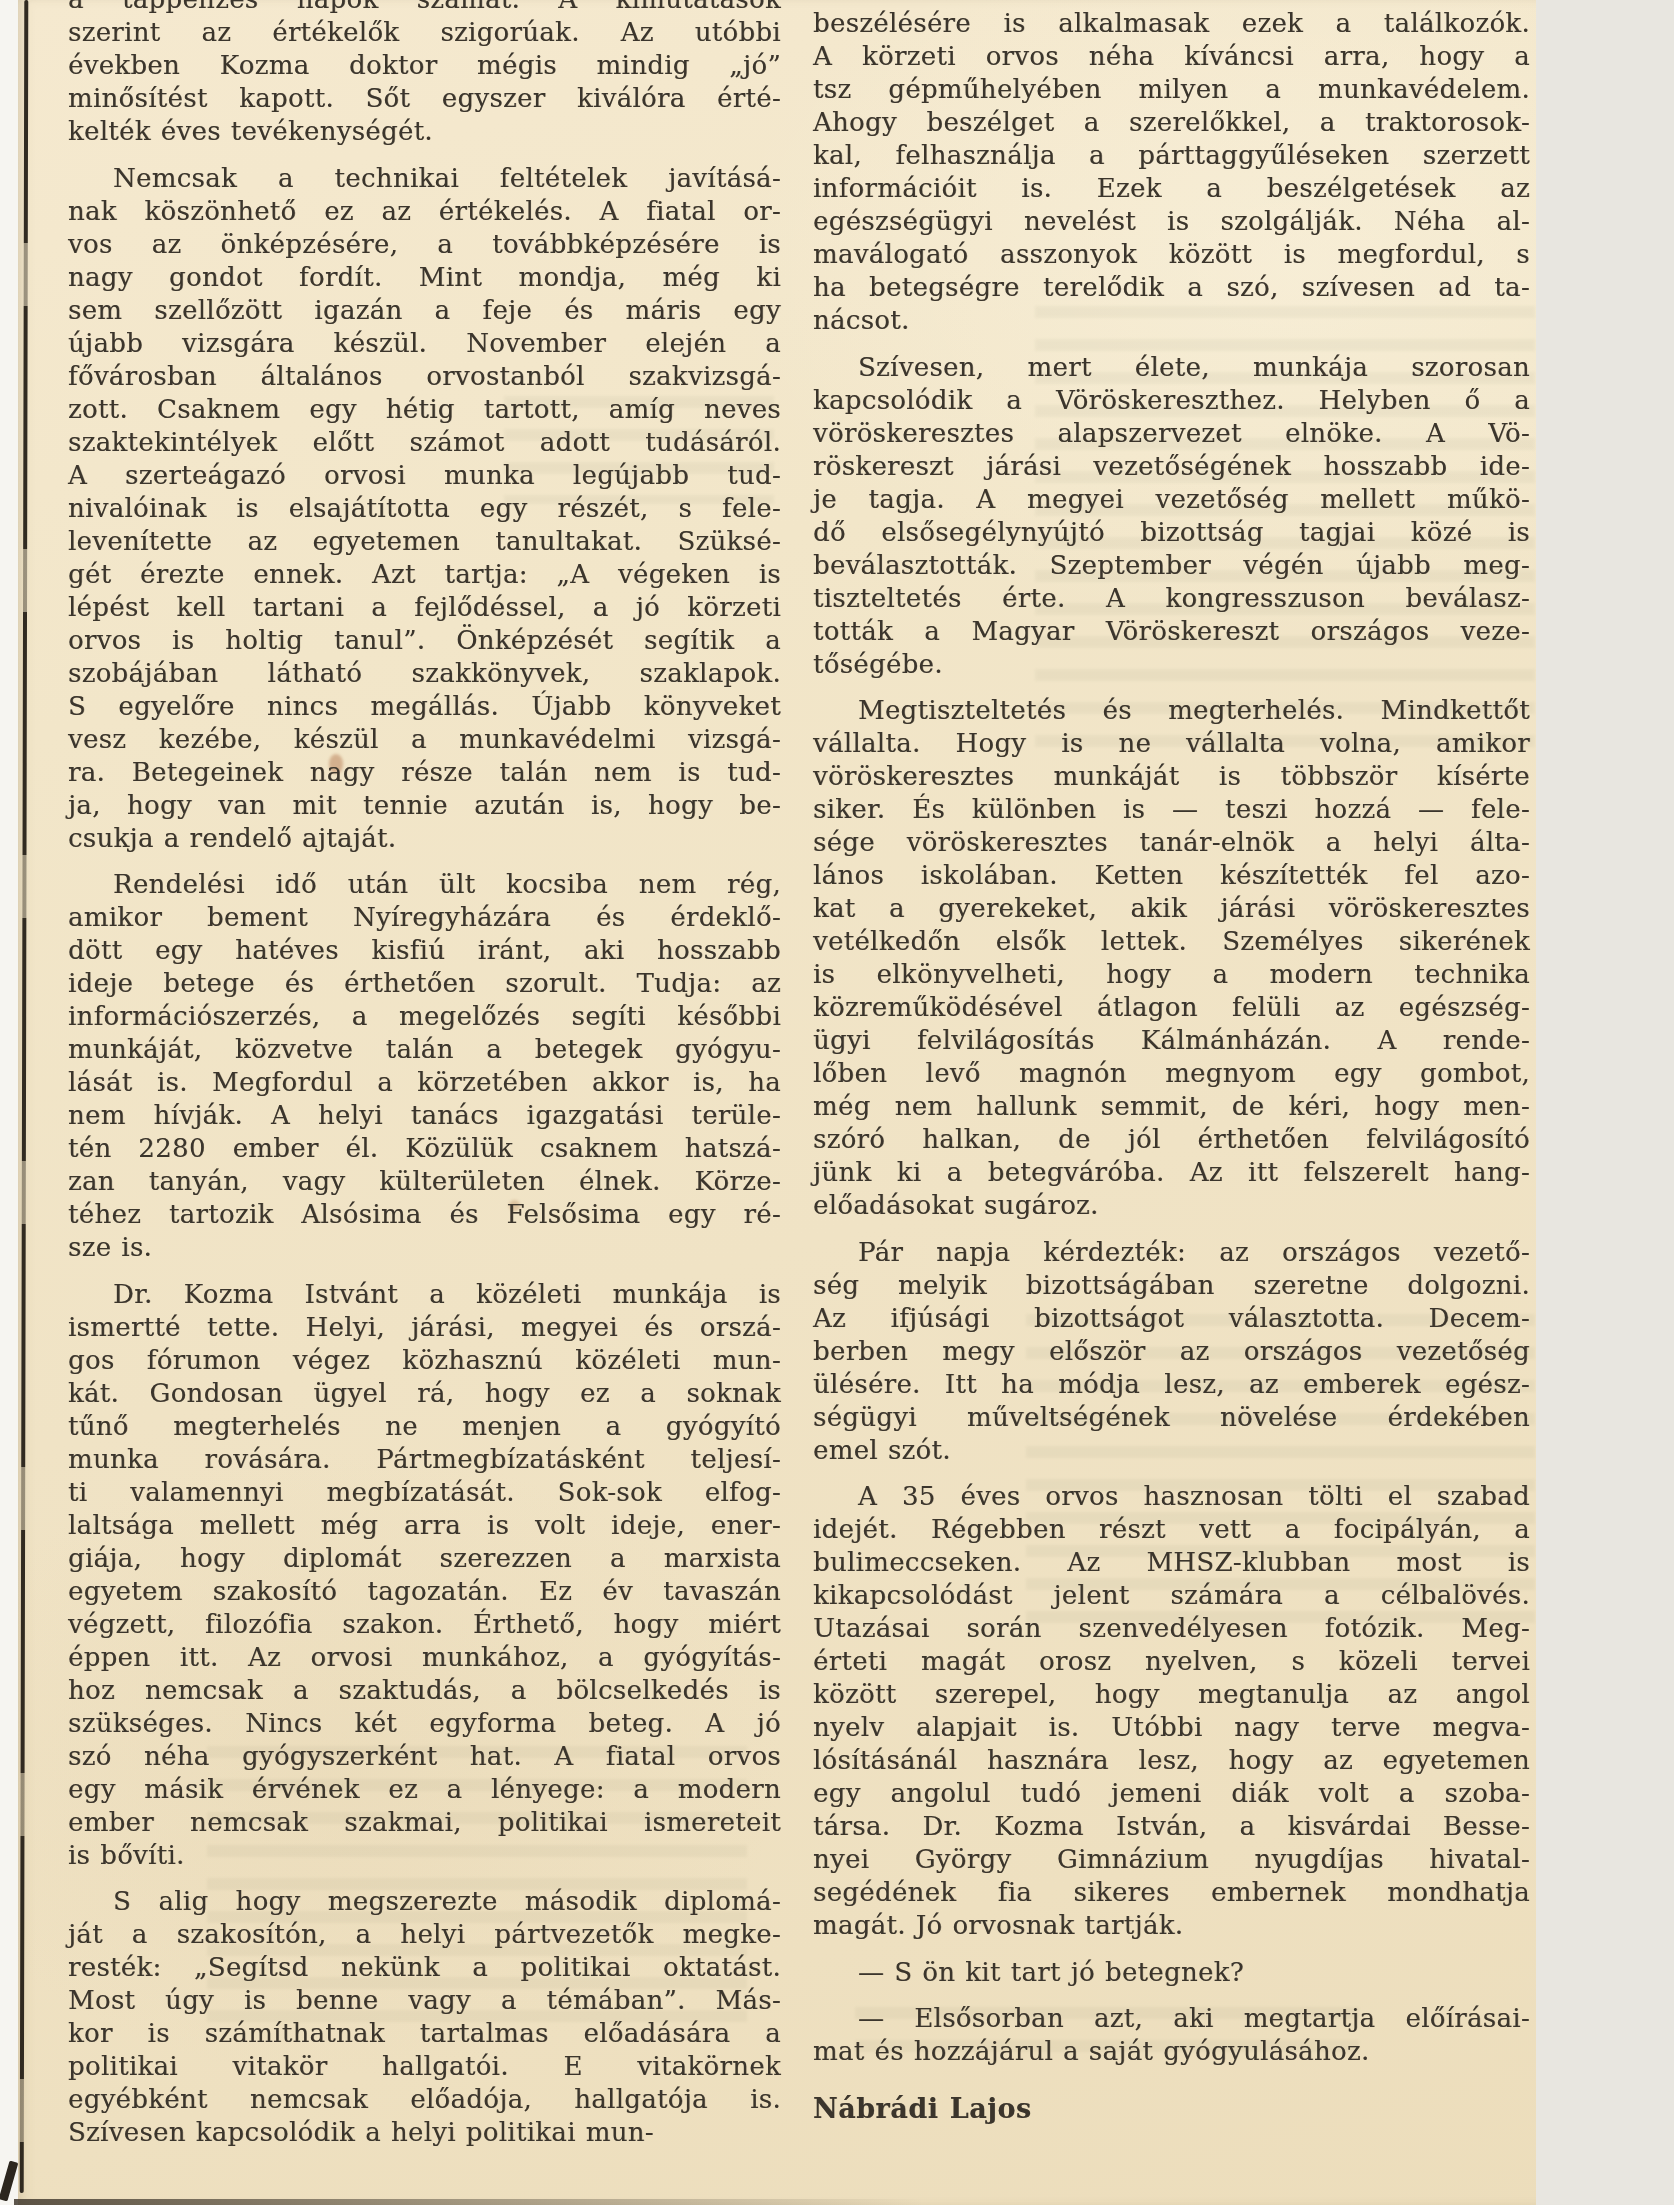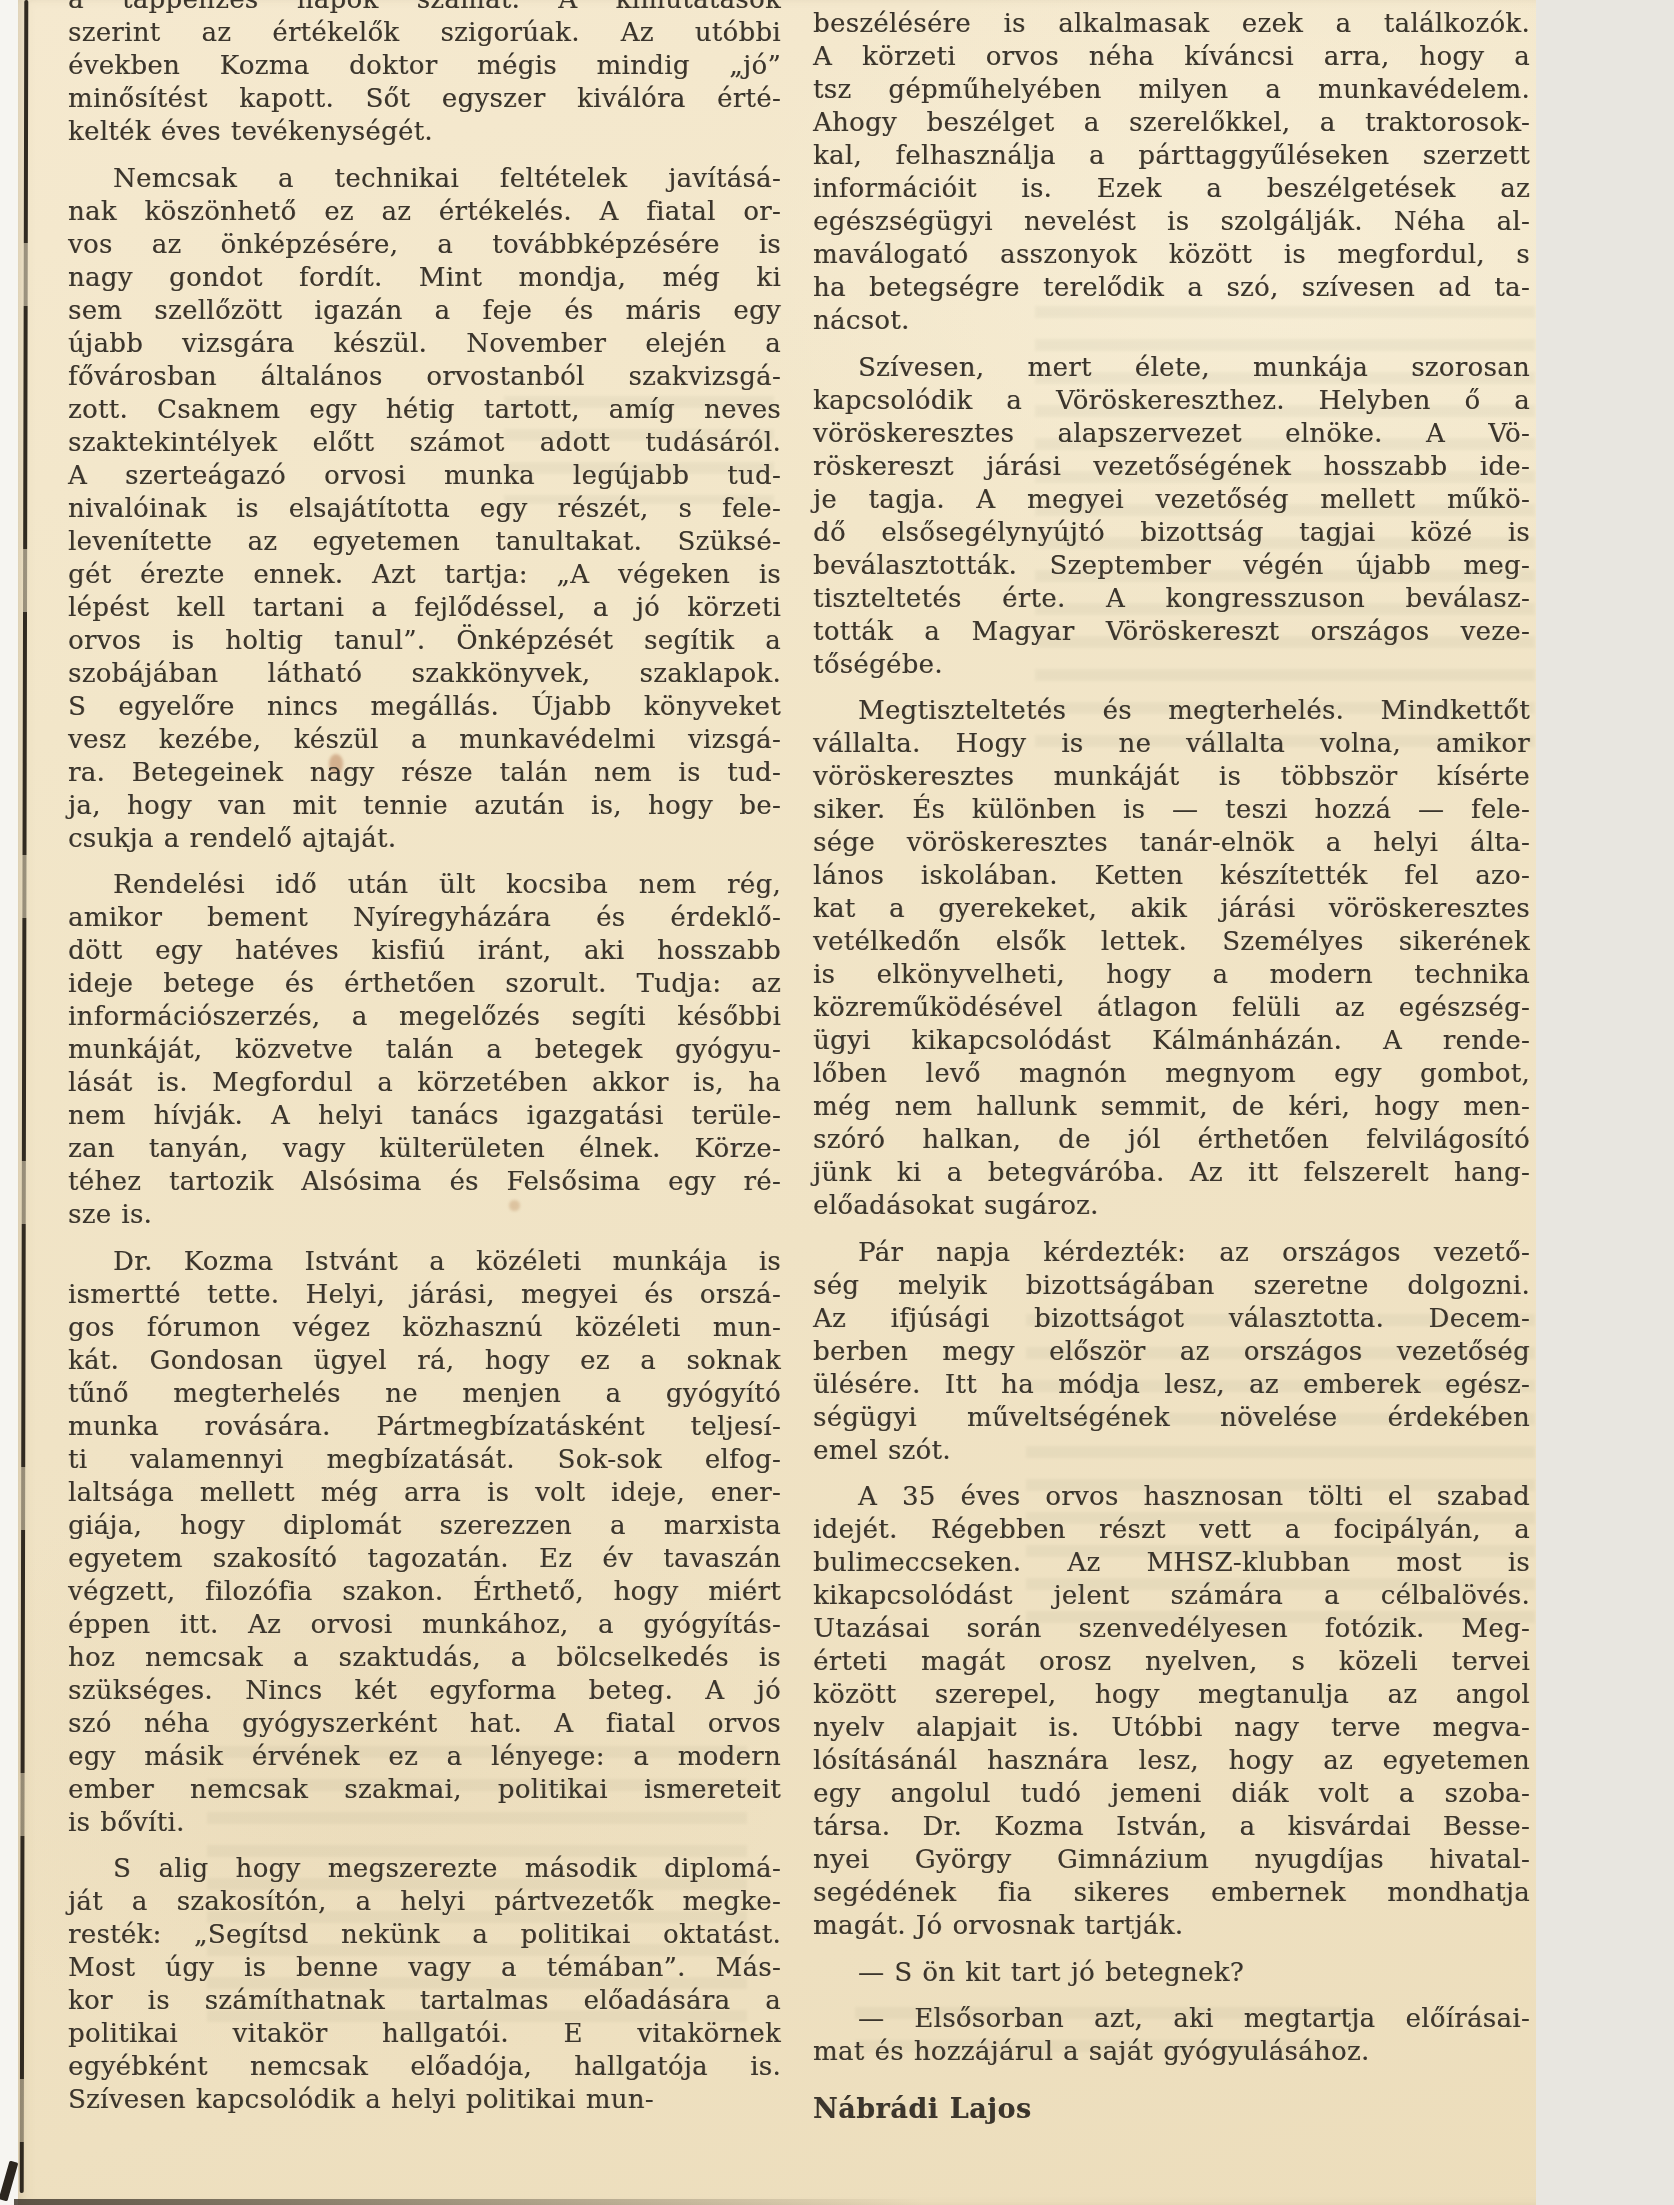--- a/index.html
+++ b/index.html
@@ -133,20 +133,21 @@
       </div>
       <div class="para">
         <div class="line first">Rendelési idő után ült kocsiba nem rég,</div>
         <div class="line">amikor bement Nyíregyházára és érdeklő-</div>
         <div class="line">dött egy hatéves kisfiú iránt, aki hosszabb</div>
         <div class="line">ideje betege és érthetően szorult. Tudja: az</div>
         <div class="line">információszerzés, a megelőzés segíti későbbi</div>
         <div class="line">munkáját, közvetve talán a betegek gyógyu-</div>
         <div class="line">lását is. Megfordul a körzetében akkor is, ha</div>
         <div class="line">nem hívják. A helyi tanács igazgatási terüle-</div>
+        <div class="line">tén 2280 ember él. Közülük csaknem hatszá-</div>
         <div class="line">zan tanyán, vagy külterületen élnek. Körze-</div>
         <div class="line">téhez tartozik Alsósima és Felsősima egy ré-</div>
         <div class="line last">sze is.</div>
       </div>
       <div class="para">
         <div class="line first">Dr. Kozma Istvánt a közéleti munkája is</div>
         <div class="line">ismertté tette. Helyi, járási, megyei és orszá-</div>
         <div class="line">gos fórumon végez közhasznú közéleti mun-</div>
         <div class="line">kát. Gondosan ügyel rá, hogy ez a soknak</div>
         <div class="line">tűnő megterhelés ne menjen a gyógyító</div>
@@ -204,21 +205,21 @@
         <div class="line first">Megtiszteltetés és megterhelés. Mindkettőt</div>
         <div class="line">vállalta. Hogy is ne vállalta volna, amikor</div>
         <div class="line">vöröskeresztes munkáját is többször kísérte</div>
         <div class="line">siker. És különben is — teszi hozzá — fele-</div>
         <div class="line">sége vöröskeresztes tanár-elnök a helyi álta-</div>
         <div class="line">lános iskolában. Ketten készítették fel azo-</div>
         <div class="line">kat a gyerekeket, akik járási vöröskeresztes</div>
         <div class="line">vetélkedőn elsők lettek. Személyes sikerének</div>
         <div class="line">is elkönyvelheti, hogy a modern technika</div>
         <div class="line">közreműködésével átlagon felüli az egészség-</div>
-        <div class="line">ügyi kikapcsolódást Kálmánházán. A rende-</div>
+        <div class="line">ügyi felvilágosítás Kálmánházán. A rende-</div>
         <div class="line">lőben levő magnón megnyom egy gombot,</div>
         <div class="line">még nem hallunk semmit, de kéri, hogy men-</div>
         <div class="line">szóró halkan, de jól érthetően felvilágosító</div>
         <div class="line">jünk ki a betegváróba. Az itt felszerelt hang-</div>
         <div class="line last">előadásokat sugároz.</div>
       </div>
       <div class="para">
         <div class="line first">Pár napja kérdezték: az országos vezető-</div>
         <div class="line">ség melyik bizottságában szeretne dolgozni.</div>
         <div class="line">Az ifjúsági bizottságot választotta. Decem-</div>

